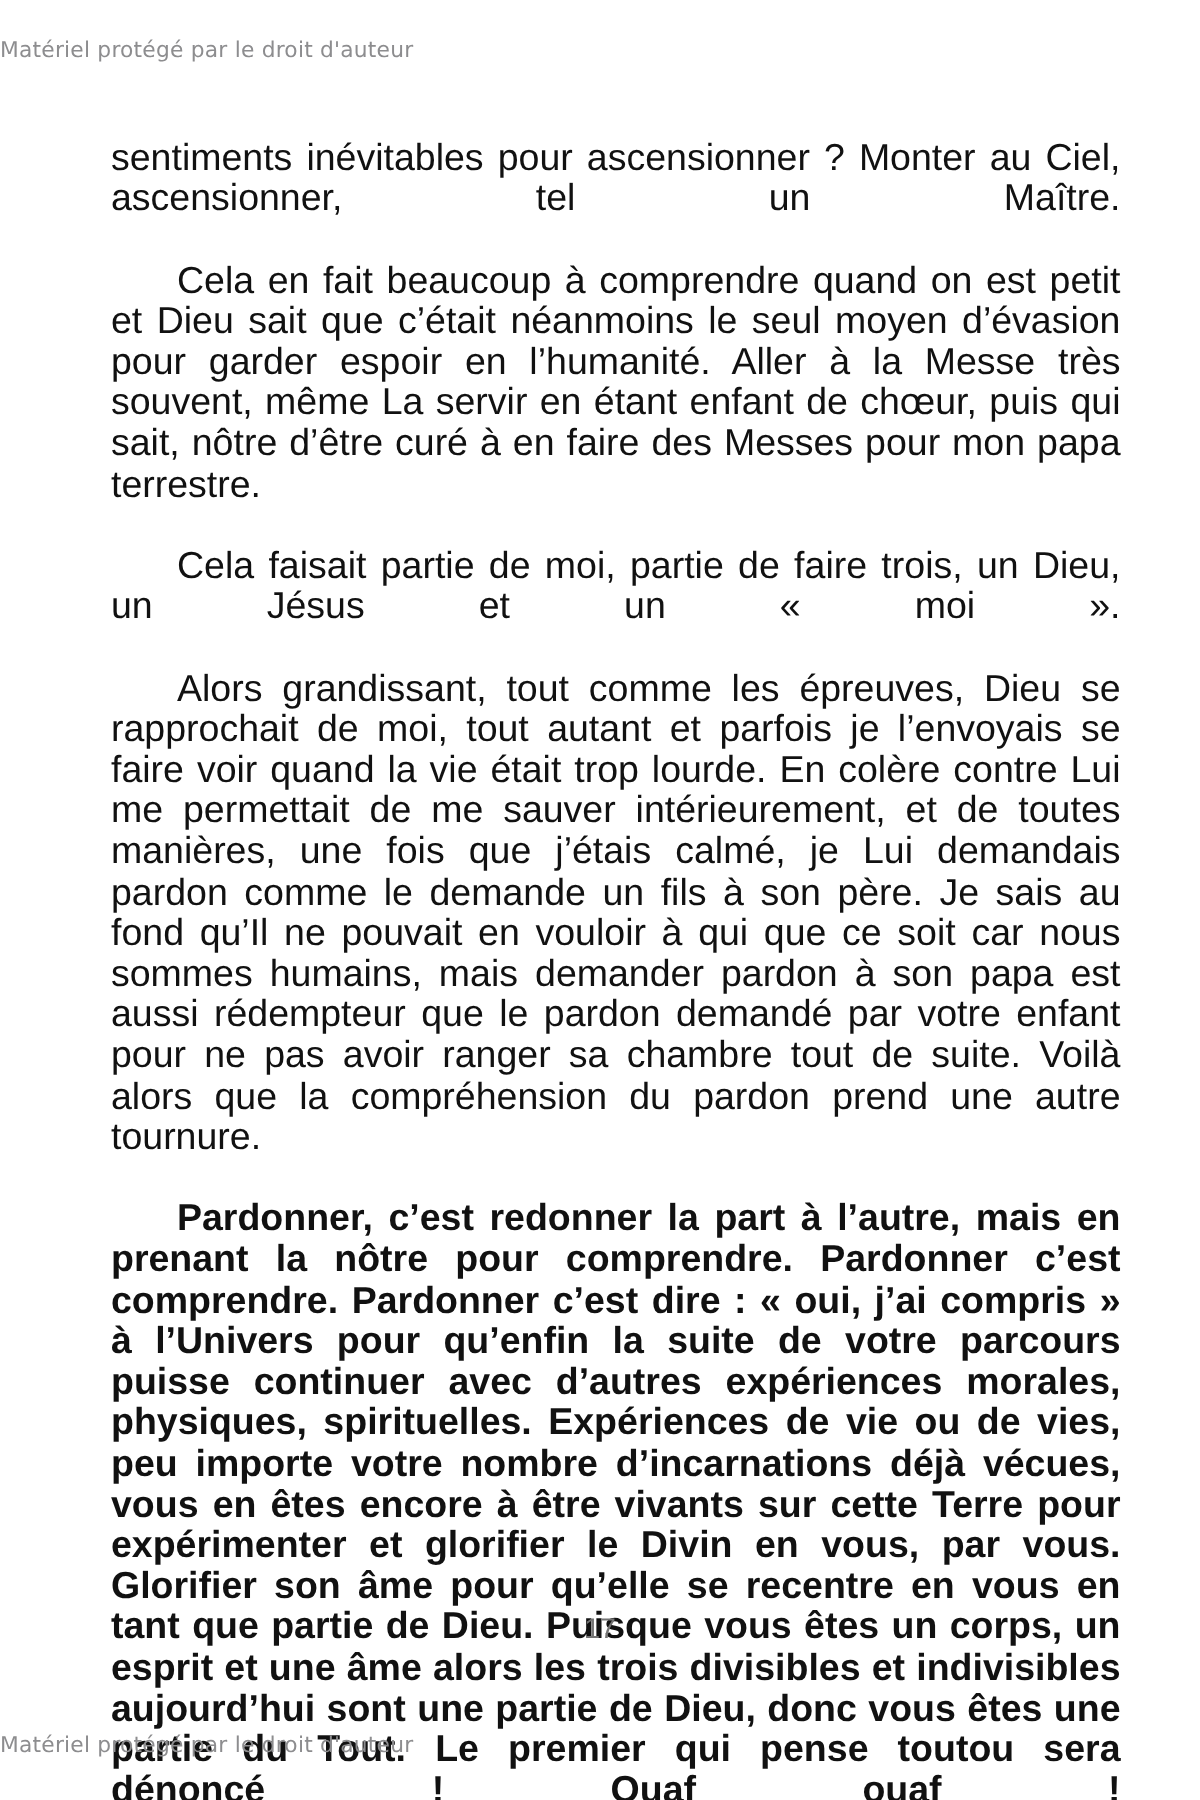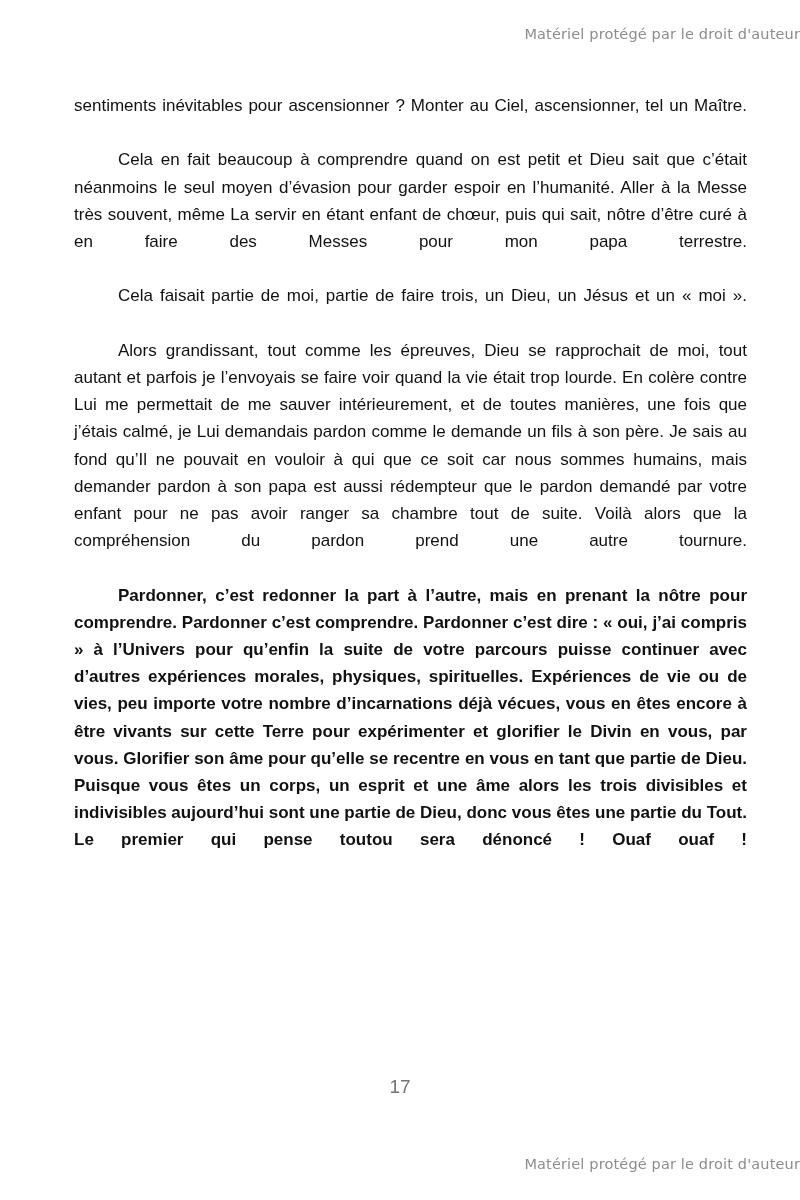--- a/index.html
+++ b/index.html
@@ -22,41 +22,41 @@
     width: 800px;
     height: 1200px;
     background: #ffffff;
   }
 
   
   .watermark {
     position: absolute;
     left: 0;
     width: 800px;
-    text-align: right;
+    text-align: left;
     font-family: "DejaVu Sans", sans-serif;
     font-size: 14.5px;
     letter-spacing: 0.15px;
     color: #8d8d8f;
     white-space: nowrap;
   }
   .watermark-top { top: 26px; }
   .watermark-bottom { top: 1156px; }
 
   
   .text-column {
     position: absolute;
     left: 74px;
     top: 92px;
     width: 673px;
   }
 
   .para {
     margin: 0;
-    font-size: 17px;
+    font-size: 25px;
     line-height: 27.2px;
     text-align: justify;
     text-justify: inter-word;
     color: #111111;
     -webkit-font-smoothing: antialiased;
     hyphens: none;
   }
   .para.indent {
     text-indent: 44px;
   }

